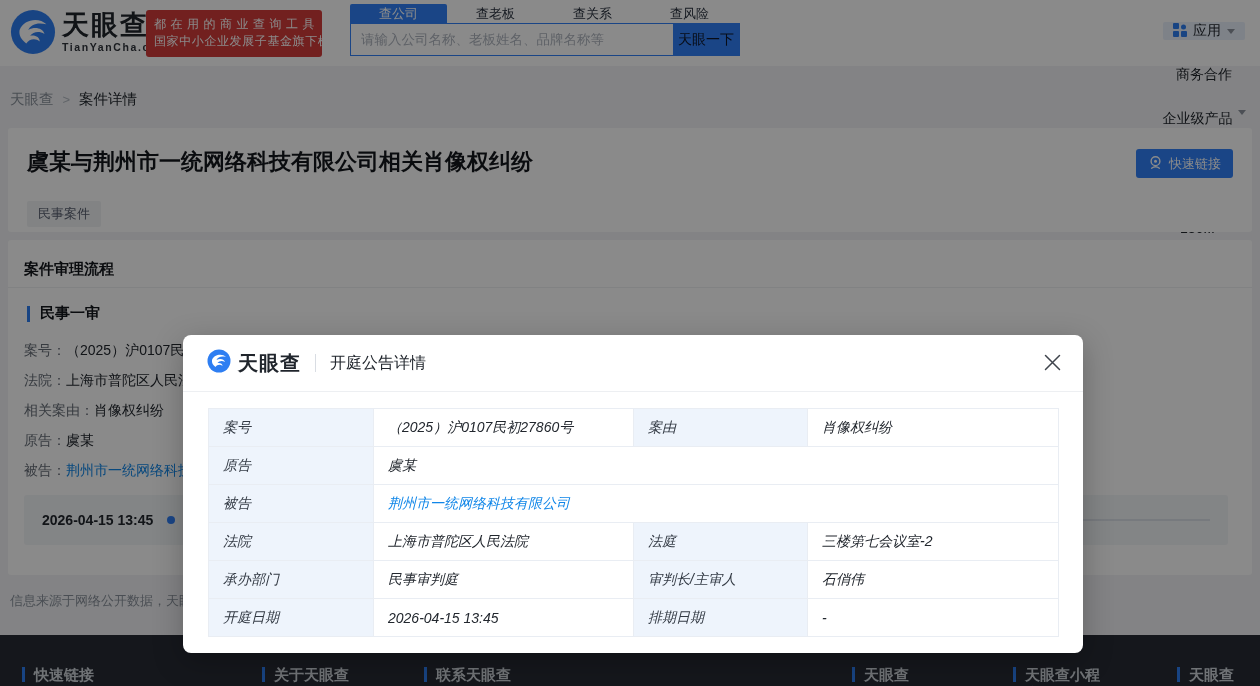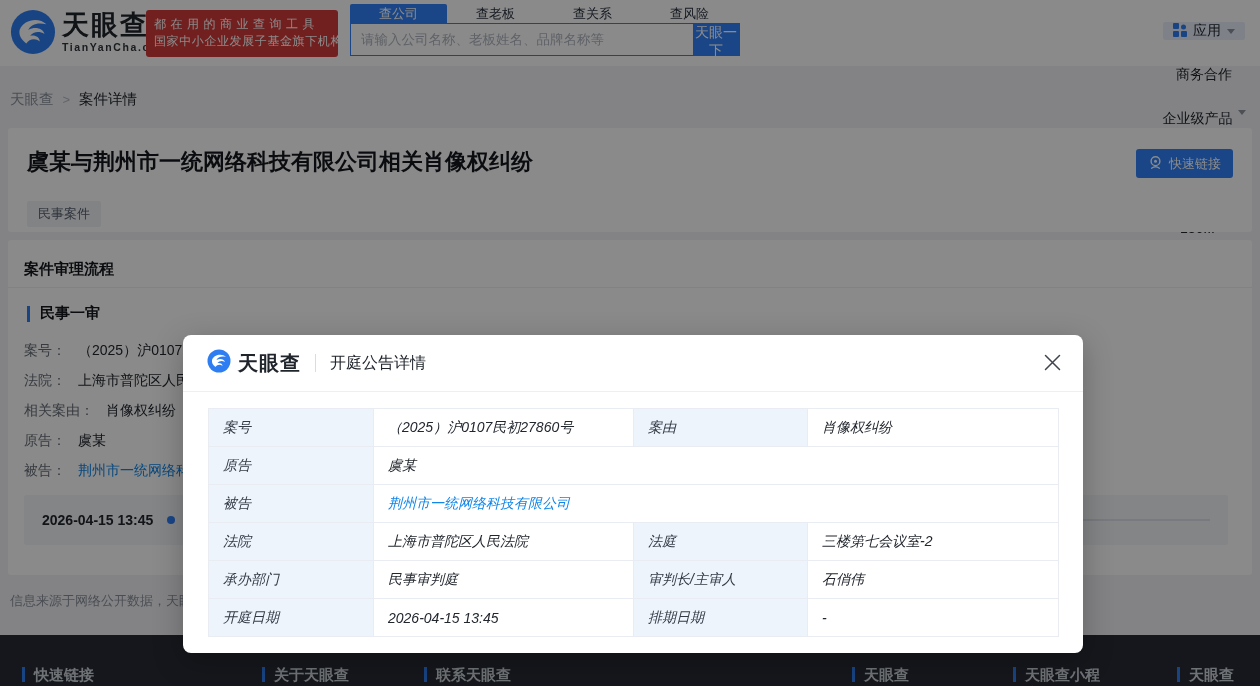--- a/index.html
+++ b/index.html
@@ -6,31 +6,31 @@
   html,body { width:1260px; height:686px; overflow:hidden; }
   body { font-family:"Liberation Sans", sans-serif; background:#f2f3f5; }
   .screen { position:relative; width:1260px; height:686px; background:#f2f3f5; overflow:hidden; }
 
   
   .header { position:absolute; top:0; left:0; width:1260px; height:66px; background:#ffffff; z-index:1; }
   .logo-wrap { position:absolute; left:10px; top:9px; display:flex; align-items:flex-start; }
   .brand-text { margin-left:6px; }
   .brand-name { font-size:27px; font-weight:bold; color:#20252c; line-height:32px; letter-spacing:2px; }
   .brand-domain { font-size:10.5px; font-weight:bold; color:#30353c; letter-spacing:1.6px; line-height:13px; }
-  .promo { position:absolute; left:146px; top:10px; width:192px; height:47px; background:#d23c3a; border-radius:3px; color:#fff; padding:6px 8px; }
+  .promo { position:absolute; left:146px; top:10px; width:176px; height:47px; background:#d23c3a; border-radius:3px; color:#fff; padding:6px 8px; }
   .promo-l1 { font-size:12px; letter-spacing:4.5px; line-height:17px; white-space:nowrap; }
   .promo-l2 { font-size:12px; letter-spacing:0.6px; line-height:17px; white-space:nowrap; }
   .search-area { position:absolute; left:350px; top:4px; width:390px; }
   .search-tabs { display:flex; height:19px; }
   .search-tab { font-size:13px; color:#2b3340; padding:2px 29px; cursor:pointer; line-height:15px; }
   .search-tab.active { background:#3080f8; color:#fff; border-radius:2px 2px 0 0; }
   .search-box { display:flex; height:33px; border:1px solid #3080f8; background:#fff; }
   .search-input { flex:1; border:none; outline:none; font-size:13.5px; padding:0 10px; color:#30353c; font-family:"Liberation Sans", sans-serif; }
   .search-input::placeholder { color:#aeb4be; }
-  .search-btn { width:46px; background:#3080f8; color:#ffffff; border:none; font-size:14px; cursor:pointer; font-family:"Liberation Sans", sans-serif; }
+  .search-btn { width:66px; background:#3080f8; color:#0f172a; border:none; font-size:14px; cursor:pointer; font-family:"Liberation Sans", sans-serif; }
   .top-nav { position:absolute; right:10px; top:22px; height:32px; display:flex; align-items:center; gap:13px; font-size:14px; color:#20252c;flex-direction:column; }
   .apps-btn { display:flex; align-items:center; gap:6px; background:#e9f0fb; border-radius:2px; height:32px; padding:0 10px; cursor:pointer; }
   .vdiv { width:1px; height:14px; background:#e2e5e9; }
   .nav-item { display:flex; align-items:flex-start; gap:5px; cursor:pointer; white-space:nowrap; }
   .caret { width:0; height:0; border-left:4px solid transparent; border-right:4px solid transparent; border-top:5px solid #8d939e; display:inline-block; }
   .vip { color:#f99d36; font-weight:bold; }
   .bell-wrap { position:relative; width:22px; height:22px; cursor:pointer; }
   .bell-dot { position:absolute; right:-1px; top:-2px; width:8px; height:8px; border-radius:50%; background:#e5403c; }
 
   
@@ -46,21 +46,21 @@
   .monitor-btn { position:absolute; right:19px; top:21px; height:29px; background:#3080f8; border:none; border-radius:3px; color:#fff; font-size:13px; display:flex; align-items:center; gap:6px; padding:0 12px; cursor:pointer; font-family:"Liberation Sans", sans-serif; }
 
   
   .flow-card { position:absolute; left:8px; top:240px; width:1244px; height:335px; background:#fff; border-radius:3px; z-index:1; }
   .flow-title { position:absolute; left:16px; top:20px; font-size:15px; font-weight:bold; color:#14171c; }
   .flow-divider { position:absolute; left:0; right:0; top:47px; height:1px; background:#eef0f3; }
   .stage-row { position:absolute; left:19px; top:64px; display:flex; align-items:center; gap:10px; }
   .stage-bar { width:3px; height:16px; background:#2e7ef2; }
   .stage-title { font-size:15px; font-weight:bold; color:#14171c; }
   .fields { position:absolute; left:16px; top:96px; }
-  .field-row { height:30px; font-size:14px; display:flex; align-items:center;gap:12px; }
+  .field-row { height:30px; font-size:14px; display:flex; align-items:center; }
   .f-label { color:#666d77; }
   .f-value { color:#22272e; }
   .f-value.link { color:#1086e8; cursor:pointer; }
   .timeline-box { position:absolute; left:16px; right:24px; top:255px; height:50px; background:#f3f5f8; border-radius:3px; display:flex; align-items:center; padding:0 18px; }
   .tl-date { font-size:14px; font-weight:bold; color:#22272e; cursor:pointer; }
   .tl-dot { width:8px; height:8px; border-radius:50%; background:#3080f8; margin-left:14px; }
   .tl-line { flex:1; height:2px; background:#dde2e9; margin-left:10px; }
 
   .disclaimer { position:absolute; left:10px; top:592px; font-size:13px; color:#8a919c; z-index:1; }
 

